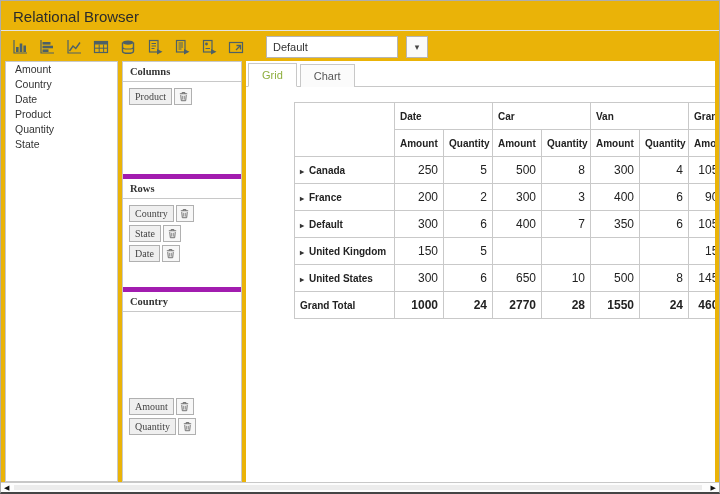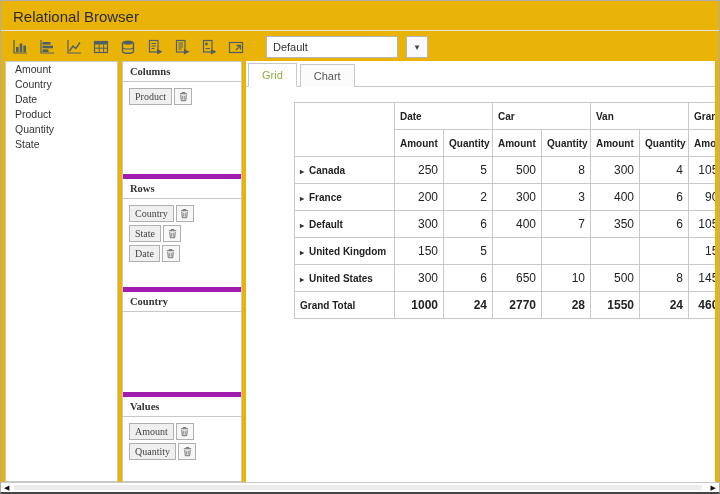--- a/index.html
+++ b/index.html
@@ -210,21 +210,20 @@
                 </svg>
               </span>
           </div>
         </div>
       </div>
       <div class="section sec-filters">
         <div class="section-title">Country</div>
         <div class="section-body"></div>
       </div>
       <div class="section sec-values">
-        <div class="section-title">Values</div>
         <div class="section-body">
           <div class="pill-row">
             <span class="pill">Amount</span>
             <span class="pill-trash">
                 <svg width="11" height="11" viewBox="0 0 12 12">
                   <path d="M2 3h8" stroke="#666" stroke-width="1"></path>
                   <path d="M4.5 3V1.7h3V3" fill="none" stroke="#666" stroke-width="1"></path>
                   <path d="M3 4.4l.6 6.2h4.8L9 4.4" fill="none" stroke="#666" stroke-width="1"></path>
                   <path d="M5.1 5.2v4.2M6.9 5.2v4.2" stroke="#666" stroke-width=".8"></path>
                 </svg>

